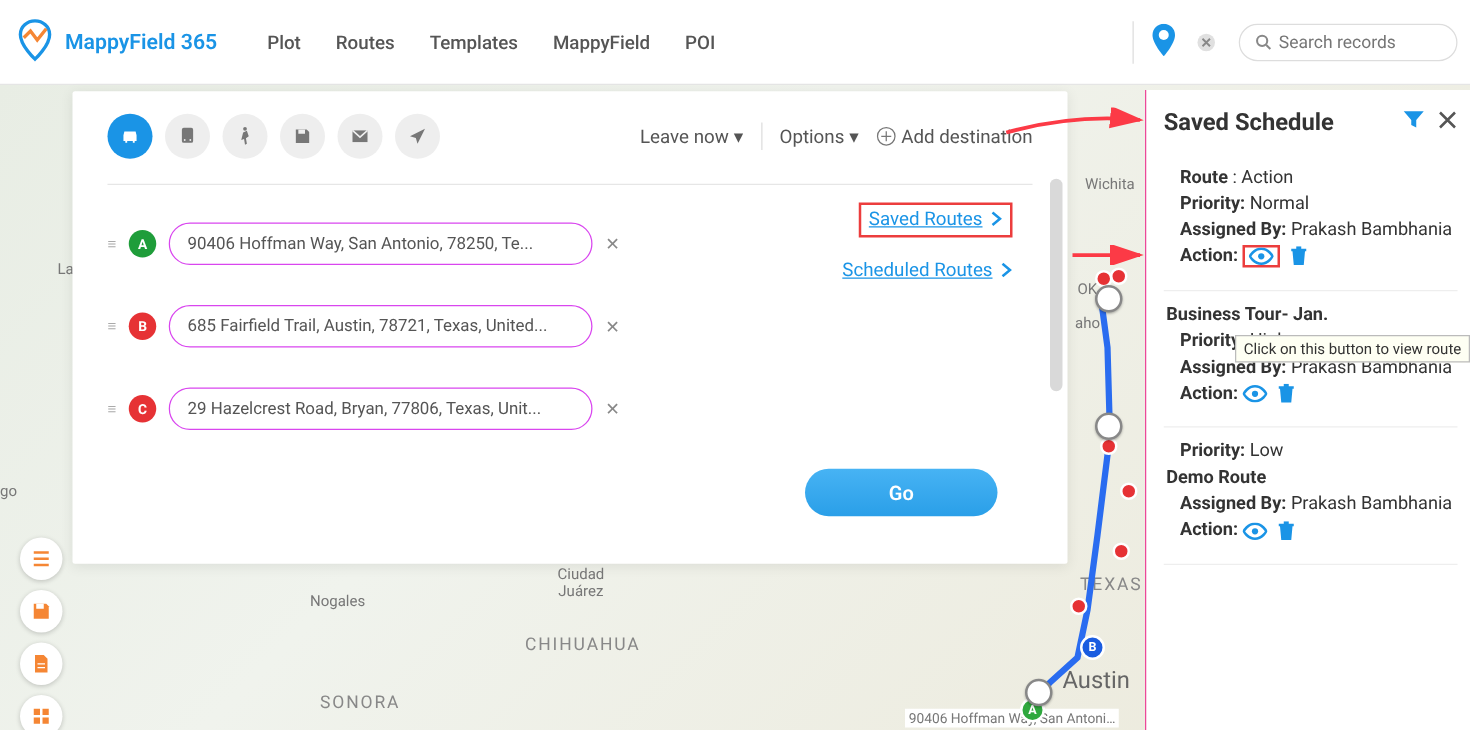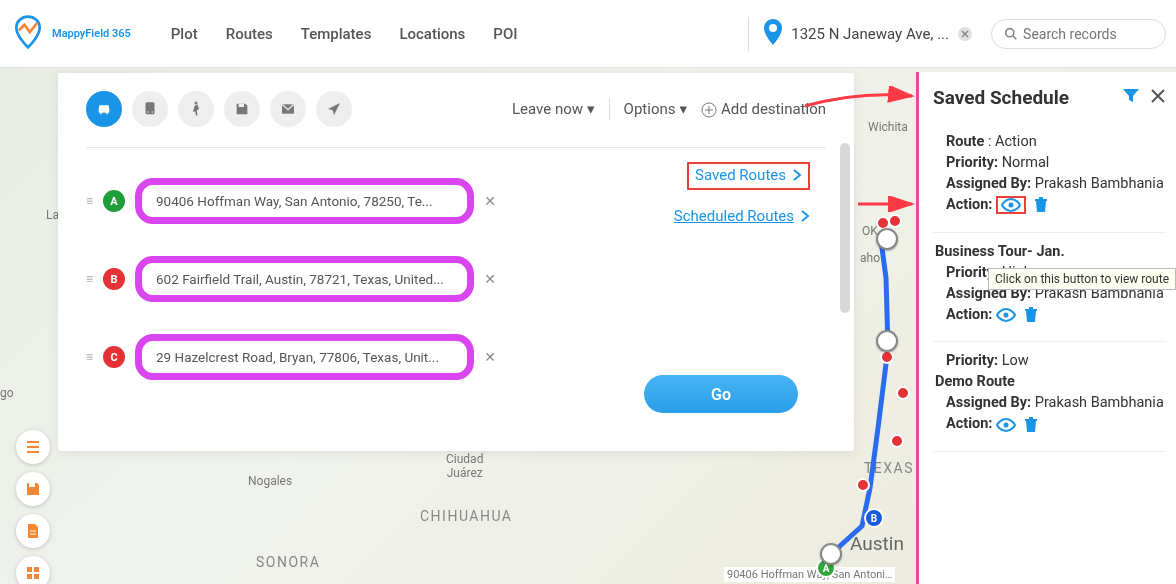--- a/index.html
+++ b/index.html
@@ -2,21 +2,21 @@
 <html><head>
 <meta charset="utf-8">
 <style>
 * { margin: 0; padding: 0; box-sizing: border-box; font-family: -apple-system, BlinkMacSystemFont, "Segoe UI", Roboto, Arial, sans-serif; }
 body { width: 1176px; height: 584px; overflow: hidden; background: #f5f5f5; position: relative; }
 
 
 .header { height: 68px; background: #fff; border-bottom: 1px solid #e5e5e5; display: flex; align-items: center; padding: 0 10px; }
 .logo { display: flex; align-items: center; gap: 6px; margin-right: 40px; }
 .logo-icon svg { width: 36px; height: 36px; }
-.logo-text { color: #1a94e6; font-weight: 600; font-size: 11px; }
+.logo-text { color: #1a94e6; font-weight: 600; font-size: 17px; }
 .nav { display: flex; gap: 28px; }
 .nav-item { color: #555; font-size: 15px; cursor: pointer; font-weight: 500; }
 .spacer { flex: 1; }
 .loc-divider { width: 1px; height: 34px; background: #ddd; margin: 0 14px; }
 .loc-pin { color: #1a94e6; margin-right: 8px; }
 .loc-text { font-size: 15px; color: #444; max-width: 180px; white-space: nowrap; overflow: hidden; text-overflow: ellipsis; }
 .loc-clear { margin-left: 8px; width: 16px; height: 16px; color: #999; cursor: pointer; }
 .search-box { margin-left: 18px; display: flex; align-items: center; border: 1px solid #ddd; border-radius: 18px; padding: 6px 12px; width: 175px; }
 .search-box input { border: none; outline: none; font-size: 14px; width: 100%; color: #555; }
 
@@ -24,48 +24,48 @@
 .map-area { position: absolute; top: 68px; left: 0; right: 0; bottom: 0; background: linear-gradient(135deg,#e8ede4 0%,#f0f3ed 40%,#ece9da 100%); }
 .map-label { position: absolute; color: #777; font-size: 12px; }
 .bigstate { font-size: 14px; letter-spacing: 1.5px; color: #888; }
 
 
 .route-panel { position: absolute; top: 73px; left: 58px; width: 796px; height: 378px; background: #fff; box-shadow: 0 2px 10px rgba(0,0,0,0.08); border-radius: 2px; padding: 18px 28px 20px 28px; }
 .mode-row { display: flex; align-items: center; gap: 10px; }
 .mode-btn { width: 36px; height: 36px; border-radius: 50%; background: #eee; display: flex; align-items: center; justify-content: center; color: #777; cursor: pointer; }
 .mode-btn.active { background: #1a94e6; color: #fff; }
 .mode-row-right { margin-left: auto; display: flex; align-items: center; gap: 14px; font-size: 15px; color: #555; }
-.mrr-item { display: flex; align-items: flex-end; gap: 4px; cursor: pointer; }
+.mrr-item { display: flex; align-items: center; gap: 4px; cursor: pointer; }
 .vr { width: 1px; height: 22px; background: #ddd; }
 .hr { height: 1px; background: #e6e6e6; margin: 20px 0 8px; }
 
 .links-row { text-align: right; padding-right: 16px; }
 .saved-link, .sched-link { display: inline-flex; align-items: center; gap: 6px; color: #1a94e6; font-size: 15px; cursor: pointer; }
-.saved-link { margin-bottom: 16px; }
+.saved-link { text-decoration: underline; margin-bottom: 16px; }
 .sched-link { text-decoration: underline; }
 .red-box-link { border: 2px solid #ec3d3d; padding: 2px 6px 4px 6px; }
 
 .stops { margin-top: -10px; width: 410px; }
 .stop-row { display: flex; align-items: center; gap: 10px; margin-top: 32px; }
 .stop-handle { color: #aaa; font-size: 12px; cursor: grab; }
 .stop-marker { width: 22px; height: 22px; border-radius: 50%; color: #fff; font-size: 11px; font-weight: 700; display: flex; align-items: center; justify-content: center; }
 .mkA { background: #1f9d3a; } .mkB, .mkC { background: #e63235; }
-.stop-input { flex: 1; border: 7px solid #d946ef; border-radius: 18px; padding: 8px 14px; font-size: 13.5px; color: #555; white-space: nowrap; overflow: hidden; text-overflow: ellipsis; }
+.stop-input { flex: 1; border: 1px solid #d946ef; border-radius: 18px; padding: 8px 14px; font-size: 13.5px; color: #555; white-space: nowrap; overflow: hidden; text-overflow: ellipsis; }
 .stop-remove { color: #888; font-size: 14px; cursor: pointer; }
 
 .go-btn { position: absolute; right: 56px; bottom: 38px; width: 154px; height: 38px; border-radius: 20px; background: linear-gradient(180deg,#47b3f4,#2a9fe8); color: #fff; font-size: 16px; font-weight: 600; display: flex; align-items: center; justify-content: center; cursor: pointer; }
 .panel-scrollbar { position: absolute; right: 4px; top: 70px; width: 10px; bottom: 20px; background: transparent; }
 .panel-scrollbar-thumb { width: 100%; height: 170px; background: #d9d9d9; border-radius: 5px; }
 
 
 .fab-col { position: absolute; left: 16px; top: 430px; display: flex; flex-direction: column; gap: 8px; }
 .fab { width: 34px; height: 34px; border-radius: 50%; background: #fff; box-shadow: 0 1px 4px rgba(0,0,0,0.2); display: flex; align-items: center; justify-content: center; color: #f58634; cursor: pointer; }
 
 
-.side-panel { position: absolute; top: 72px; right: 0; width: 260px; bottom: 0; background: #fff; border-left: 3px solid #ec4899; padding: 14px 10px 0 14px; overflow: hidden; }
+.side-panel { position: absolute; top: 72px; right: 0; width: 260px; bottom: 0; background: #fff; border-left: 1px solid #ec4899; padding: 14px 10px 0 14px; overflow: hidden; }
 .sp-head { display: flex; align-items: center; justify-content: space-between; margin-bottom: 14px; }
 .sp-title { font-size: 19px; font-weight: 700; color: #333; }
 .sp-head-icons { display: flex; align-items: center; gap: 10px; }
 .card { border-bottom: 1px solid #eee; padding: 10px 2px 14px; font-size: 14.5px; color: #333; }
 .card .line { margin-bottom: 4px; }
 .card b { font-weight: 700; padding-left: 11px; }
 .action-icons { display: inline-flex; align-items: center; gap: 8px; vertical-align: middle; }
 .eye-icon { color: #1a94e6; cursor: pointer; display: inline-flex; }
 .trash-icon { color: #1a94e6; cursor: pointer; display: inline-flex; }
 .red-box-eye { border: 2px solid #ec3d3d; padding: 0 3px; }
@@ -92,33 +92,32 @@
           <polyline points="10,18 16,12 22,20 30,10" fill="none" stroke="#f58634" stroke-width="3"></polyline>
         </svg>
     </span>
     <span class="logo-text">MappyField 365</span>
   </div>
 
   <div class="nav">
     <span class="nav-item">Plot</span>
     <span class="nav-item">Routes</span>
     <span class="nav-item">Templates</span>
-    <span class="nav-item">Locations</span>
+    <span class="nav-item">MappyField</span>
     <span class="nav-item">POI</span>
   </div>
 
   <div class="spacer"></div>
   <div class="loc-divider"></div>
   <span class="loc-pin">
     <svg width="20" height="26" viewBox="0 0 20 26">
         <path d="M10 0C5 0 1 4 1 9c0 7 9 17 9 17s9-10 9-17c0-5-4-9-9-9z" fill="#1a94e6"></path>
         <circle cx="10" cy="9" r="4" fill="#fff"></circle>
       </svg>
   </span>
-  <span class="loc-text">1325 N Janeway Ave, ...</span>
   <span class="loc-clear">
     <svg viewBox="0 0 16 16" width="16" height="16">
         <circle cx="8" cy="8" r="7" fill="#e0e0e0"></circle>
         <path d="M5 5l6 6M11 5l-6 6" stroke="#888" stroke-width="1.5"></path>
       </svg>
   </span>
 
   <div class="search-box">
     <svg width="15" height="15" viewBox="0 0 16 16" style="margin-right:6px">
         <circle cx="7" cy="7" r="5" fill="none" stroke="#888" stroke-width="2"></circle>
@@ -129,21 +128,21 @@
 </div>
 
 <div class="map-area">
   <span class="map-label bigstate" style="top:392px;left:864px">TEXAS</span>
   <span class="map-label bigstate" style="top:486px;left:256px">SONORA</span>
   <span class="map-label bigstate" style="top:440px;left:420px">CHIHUAHUA</span>
   <span class="map-label" style="top:384px;left:446px;white-space:pre;text-align:center">Ciudad
 Juárez</span>
   <span class="map-label" style="top:406px;left:248px">Nogales</span>
   <span class="map-label" style="top:464px;left:850px;font-size:19px;color:#666">Austin</span>
-  <span class="map-label" style="top:52px;left:868px">Wichita</span>
+  <span class="map-label" style="top:72px;left:868px">Wichita</span>
   <span class="map-label" style="top:156px;left:862px">OK</span>
   <span class="map-label" style="top:183px;left:860px">aho</span>
   <span class="map-label" style="top:140px;left:46px">La</span>
   <span class="map-label" style="top:318px;left:0">go</span>
   <span class="map-label" style="bottom:2px;left:724px;font-size:11px;background:#fff;padding:1px 3px;">90406 Hoffman Way, San Antoni…</span>
 
   <svg style="position:absolute;top:0;left:0;width:100%;height:100%;pointer-events:none">
     <polyline points="880,165 886,210 888,280 878,360 870,420 862,458 840,478 825,495" fill="none" stroke="#2a6cf0" stroke-width="5"></polyline>
   </svg>
   <div class="rpin" style="top:148px;left:876px"></div>
@@ -223,21 +222,21 @@
     <div class="stops">
       <div class="stop-row">
         <span class="stop-handle">≡</span>
         <div class="stop-marker mkA">A</div>
         <div class="stop-input">90406 Hoffman Way, San Antonio, 78250, Te...</div>
         <span class="stop-remove">✕</span>
       </div>
       <div class="stop-row">
         <span class="stop-handle">≡</span>
         <div class="stop-marker mkB">B</div>
-        <div class="stop-input">602 Fairfield Trail, Austin, 78721, Texas, United...</div>
+        <div class="stop-input">685 Fairfield Trail, Austin, 78721, Texas, United...</div>
         <span class="stop-remove">✕</span>
       </div>
       <div class="stop-row">
         <span class="stop-handle">≡</span>
         <div class="stop-marker mkC">C</div>
         <div class="stop-input">29 Hazelcrest Road, Bryan, 77806, Texas, Unit...</div>
         <span class="stop-remove">✕</span>
       </div>
     </div>
 

